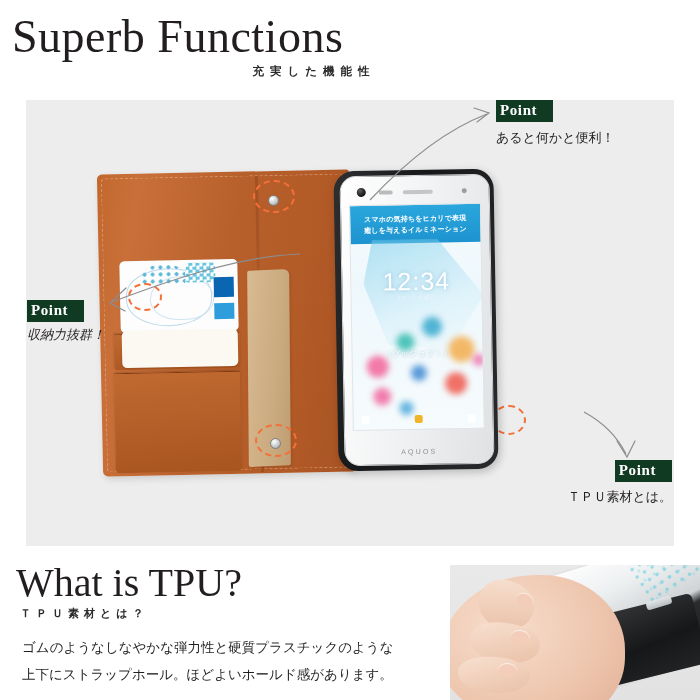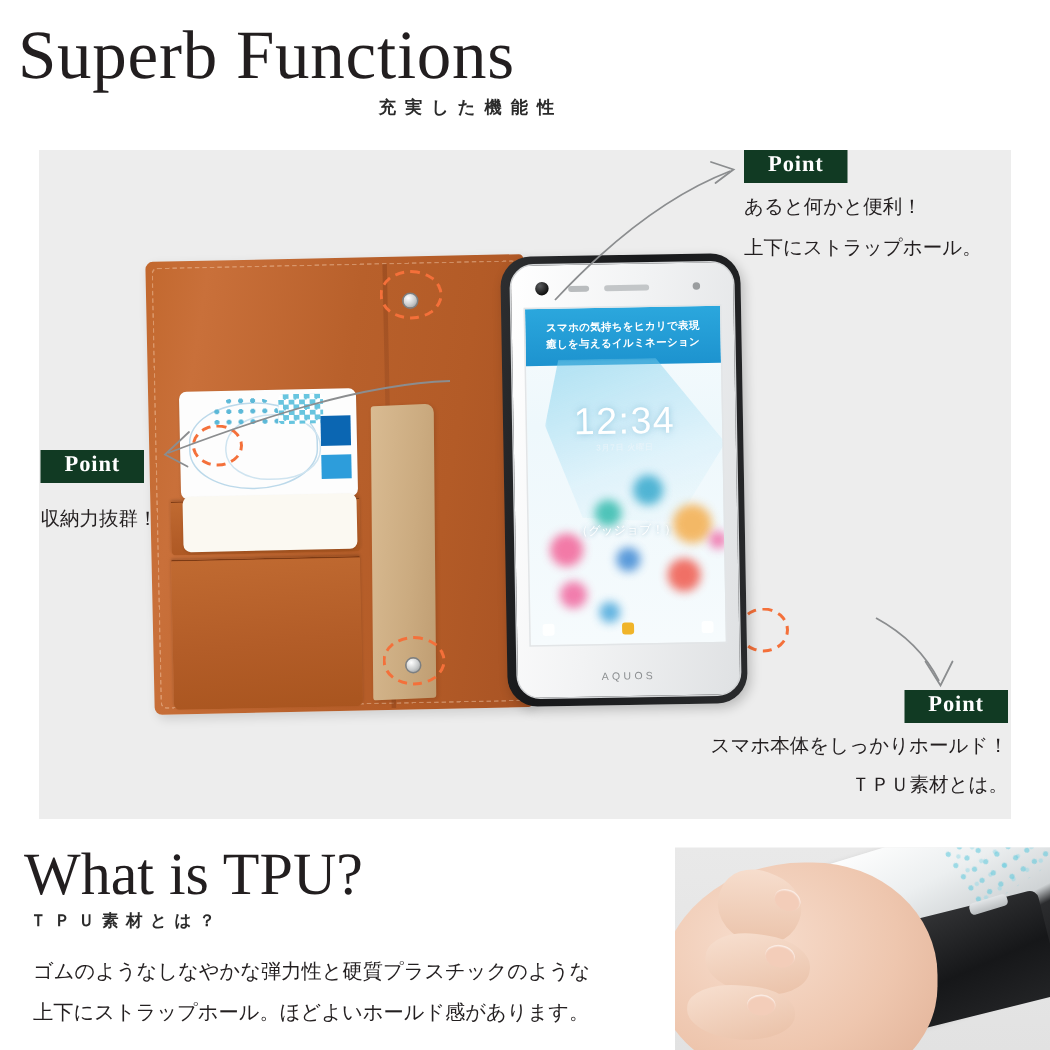--- a/index.html
+++ b/index.html
@@ -208,30 +208,30 @@
 
   
   .arrows { position:absolute; left:0; top:0; width:700px; height:700px; pointer-events:none; }
 
   
   .point-badge {
     display:inline-block;
     background:#113a23; color:#ffffff;
     font-family:"Liberation Serif", serif;
     font-size:15px; font-weight:700;
-    padding:2px 16px 3px 16px;
+    padding:2px 16px 3px 4px;
     letter-spacing:.6px;
   }
   .callout-text {
     font-size:13px; line-height:22px; color:#231f20; font-weight:400;
   }
   .callout-1 { position:absolute; left:496px; top:100px; }
   .callout-1 .callout-text { margin-top:5px; }
   .callout-2 { position:absolute; left:27px; top:300px; }
-  .callout-2 .callout-text { margin-top:13px; }
+  .callout-2 .callout-text { margin-top:2px;font-style:italic; }
   .callout-3 { position:absolute; left:452px; top:460px; width:220px; text-align:right; }
   .callout-3 .callout-text { margin-top:4px; }
 
   
   .tpu-title {
     position:absolute; left:16px; top:561px;
     font-family:"Liberation Serif", serif;
     font-size:40px; font-weight:400; color:#221e1f; line-height:44px;
   }
   .tpu-sub {
@@ -381,31 +381,29 @@
   <g fill="none" stroke="#8b8d8f" stroke-width="1.2" stroke-linecap="round">
     <path d="M474,108 L489,113 L477,122"></path>
     <path d="M126,288 L110,303 L125,311"></path>
     <path d="M617,441 L627,457 L635,441"></path>
   </g>
 </svg>
 
 <div class="callout-1">
   <div class="point-badge">Point</div>
   <div class="callout-text">あると何かと便利！</div>
-  <div class="callout-text">上下にストラップホール。</div>
 </div>
 
 <div class="callout-2">
   <div class="point-badge">Point</div>
   <div class="callout-text">収納力抜群！</div>
 </div>
 
 <div class="callout-3">
   <div class="point-badge">Point</div>
-  <div class="callout-text">スマホ本体をしっかりホールド！</div>
   <div class="callout-text">ＴＰＵ素材とは。</div>
 </div>
 
 <div class="tpu-title">What is TPU?</div>
 <div class="tpu-sub">ＴＰＵ素材とは？</div>
 <div class="tpu-body">
   <div>ゴムのようなしなやかな弾力性と硬質プラスチックのような</div>
   <div>上下にストラップホール。ほどよいホールド感があります。</div>
 </div>
 

